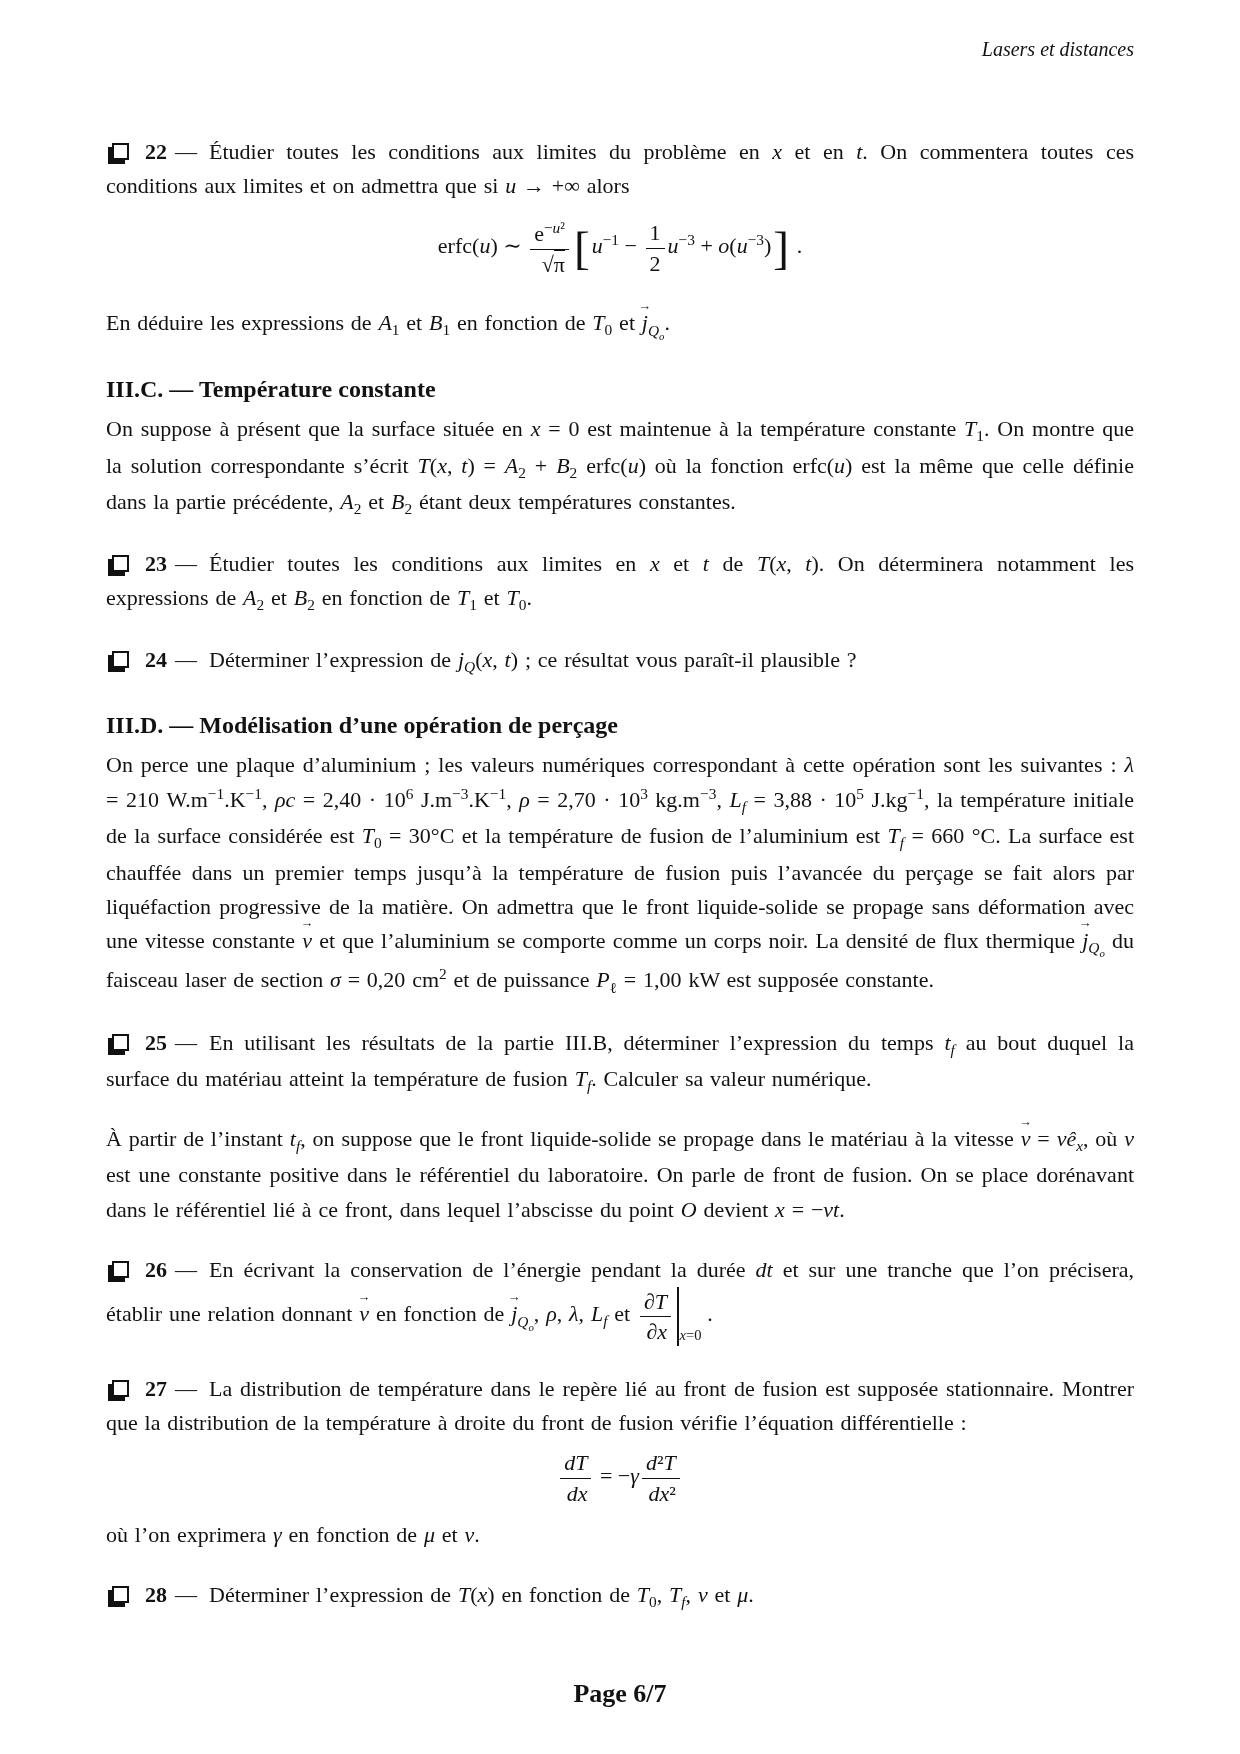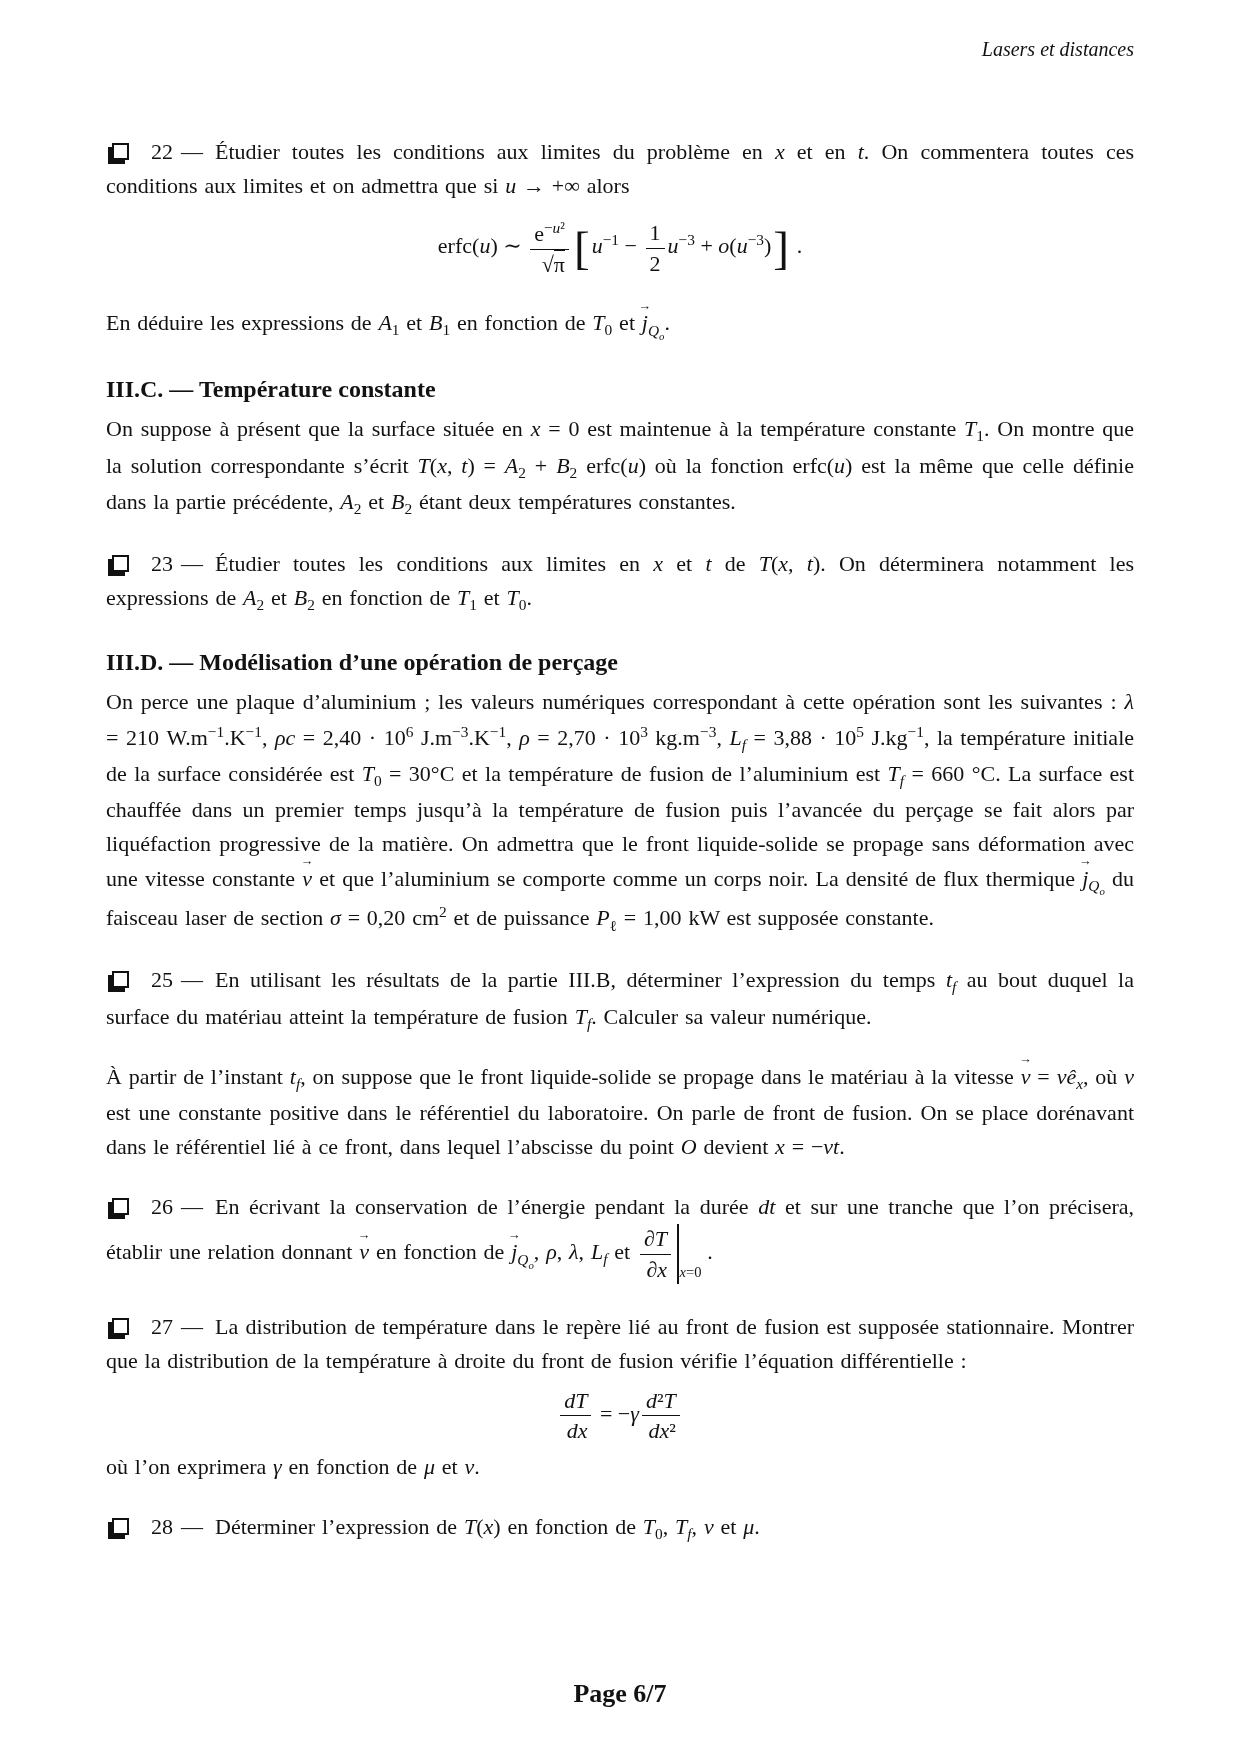--- a/index.html
+++ b/index.html
@@ -9,21 +9,21 @@
   .page{box-sizing:border-box;width:1240px;height:1754px;
         padding:34px 106px 22px 106px;display:flex;flex-direction:column;
         overflow:hidden;}
   .running-head{text-align:right;font-style:italic;font-size:20px;
         margin-bottom:44px;}
   .para{margin:10px 0 0 0;text-align:justify;word-spacing:0.06em;}
   .question{margin:26px 0 0 0;text-align:justify;word-spacing:0.06em;}
   .qmark{display:inline-block;width:13px;height:13px;background:#fff;
         border:2px solid #111;box-shadow:-4px 4px 0 0 #111;
         margin:0 6px 0 6px;vertical-align:-1px;}
-  .qnum{margin:0 8px 0 16px;font-weight:normal;}
+  .qnum{margin:0 8px 0 10px;font-weight:bold;}
   .qdash{margin-right:12px;}
   h2.sec{font-size:24px;font-weight:bold;margin:30px 0 6px 0;line-height:1.25;}
   .equation{text-align:center;margin:16px 0 19px 0;}
   .frac{display:inline-block;vertical-align:middle;text-align:right;
         line-height:1.15;margin:0 3px;}
   .frac .num{display:block;padding:0 4px 2px 4px;border-bottom:1.5px solid #121212;}
   .frac .den{display:block;padding:2px 4px 0 4px;}
   .ol{border-top:1.5px solid #121212;padding-top:1px;}
   .br{font-size:215%;vertical-align:middle;line-height:0;margin:0 2px;}
   .vec{position:relative;display:inline-block;}
@@ -51,36 +51,37 @@
   <div class="equation">erfc(<i>u</i>) ∼ <span class="frac"><span class="num">e<sup>−<i>u</i>²</sup></span><span class="den">√<span class="ol">π</span></span></span><span class="br">[</span><i>u</i><sup>−1</sup> − <span class="frac"><span class="num">1</span><span class="den">2</span></span><i>u</i><sup>−3</sup> + <i>o</i>(<i>u</i><sup>−3</sup>)<span class="br">]</span> .</div>
 
   <p class="para">En déduire les expressions de <i>A</i><sub>1</sub> et <i>B</i><sub>1</sub> en fonction de <i>T</i><sub>0</sub> et <span class="vec"><i>j</i></span><sub><i>Q<sub>o</sub></i></sub>.</p>
 
   <h2 class="sec">III.C. — Température constante</h2>
 
   <p class="para" style="margin-top:2px">On suppose à présent que la surface située en <i>x</i> = 0 est maintenue à la température constante <i>T</i><sub>1</sub>. On montre que la solution correspondante s’écrit <i>T</i>(<i>x</i>, <i>t</i>) = <i>A</i><sub>2</sub> + <i>B</i><sub>2</sub> erfc(<i>u</i>) où la fonction erfc(<i>u</i>)  est la même que celle définie dans la partie précédente, <i>A</i><sub>2</sub> et <i>B</i><sub>2</sub> étant deux températures constantes.</p>
 
   <p class="question"><span class="qmark"></span><span class="qnum">23</span><span class="qdash">—</span><span>Étudier toutes les conditions aux limites en <i>x</i> et <i>t</i> de <i>T</i>(<i>x</i>, <i>t</i>). On déterminera notamment les expressions de <i>A</i><sub>2</sub> et <i>B</i><sub>2</sub> en fonction de <i>T</i><sub>1</sub> et <i>T</i><sub>0</sub>.</span></p>
 
+  <p class="question"><span class="qmark"></span><span class="qnum">24</span><span class="qdash">—</span><span>Déterminer l’expression de <i>j<sub>Q</sub></i>(<i>x</i>, <i>t</i>) ; ce résultat vous paraît-il plausible ?</span></p>
 
   <h2 class="sec">III.D. — Modélisation d’une opération de perçage</h2>
 
   <p class="para" style="margin-top:2px">On perce une plaque d’aluminium ; les valeurs numériques correspondant à cette opération sont les suivantes : <i>λ</i> = 210 W.m<sup>−1</sup>.K<sup>−1</sup>, <i>ρc</i> = 2,40 · 10<sup>6</sup> J.m<sup>−3</sup>.K<sup>−1</sup>, <i>ρ</i> = 2,70 · 10<sup>3</sup> kg.m<sup>−3</sup>, <i>L<sub>f</sub></i> = 3,88 · 10<sup>5</sup> J.kg<sup>−1</sup>, la température initiale de la surface considérée est <i>T</i><sub>0</sub> = 30°C et la température de fusion de l’aluminium est <i>T<sub>f</sub></i> = 660 °C. La surface est chauffée dans un premier temps jusqu’à la température de fusion puis l’avancée du perçage se fait alors par liquéfaction progressive de la matière. On admettra que le front liquide-solide se propage sans déformation avec une vitesse constante <span class="vec"><i>v</i></span> et que l’aluminium se comporte comme un corps noir. La densité de flux thermique <span class="vec"><i>j</i></span><sub><i>Q<sub>o</sub></i></sub> du faisceau laser de section <i>σ</i> = 0,20 cm<sup>2</sup> et de puissance <i>P</i><sub>ℓ</sub> = 1,00 kW est supposée constante.</p>
 
   <p class="question"><span class="qmark"></span><span class="qnum">25</span><span class="qdash">—</span><span>En utilisant les résultats de la partie III.B, déterminer l’expression du temps <i>t<sub>f</sub></i> au bout duquel la surface du matériau atteint la température de fusion <i>T<sub>f</sub></i>. Calculer sa valeur numérique.</span></p>
 
   <p class="para" style="margin-top:24px">À partir de l’instant <i>t<sub>f</sub></i>, on suppose que le front liquide-solide se propage dans le matériau à la vitesse <span class="vec"><i>v</i></span> = <i>v</i><i>ê</i><sub><i>x</i></sub>, où <i>v</i> est une constante positive dans le référentiel du laboratoire. On parle de front de fusion. On se place dorénavant dans le référentiel lié à ce front, dans lequel l’abscisse du point <i>O</i> devient <i>x</i> = −<i>vt</i>.</p>
 
   <p class="question"><span class="qmark"></span><span class="qnum">26</span><span class="qdash">—</span><span>En écrivant la conservation de l’énergie pendant la durée <i>dt</i> et sur une tranche que l’on précisera, établir une relation donnant <span class="vec"><i>v</i></span> en fonction de <span class="vec"><i>j</i></span><sub><i>Q<sub>o</sub></i></sub>, <i>ρ</i>, <i>λ</i>, <i>L<sub>f</sub></i> et <span class="frac"><span class="num">∂<i>T</i></span><span class="den">∂<i>x</i></span></span><span class="vbar"></span><span class="esub"><i>x</i>=0</span> .</span></p>
 
   <p class="question"><span class="qmark"></span><span class="qnum">27</span><span class="qdash">—</span><span>La distribution de température dans le repère lié au front de fusion est supposée stationnaire. Montrer que la distribution de la température à droite du front de fusion vérifie l’équation différentielle :</span></p>
 
   <div class="equation" style="margin:10px 0 4px 0"><span class="frac"><span class="num"><i>dT</i></span><span class="den"><i>dx</i></span></span> = −<i>γ</i><span class="frac"><span class="num"><i>d</i>²<i>T</i></span><span class="den"><i>dx</i>²</span></span></div>
 
-  <p class="para" style="margin-top:2px">où l’on exprimera <i>γ</i> en fonction de <i>μ</i> et <i>v</i>.</p>
+  <p class="para" style="margin-top:8px">où l’on exprimera <i>γ</i> en fonction de <i>μ</i> et <i>v</i>.</p>
 
   <p class="question"><span class="qmark"></span><span class="qnum">28</span><span class="qdash">—</span><span>Déterminer l’expression de <i>T</i>(<i>x</i>) en fonction de <i>T</i><sub>0</sub>, <i>T<sub>f</sub></i>, <i>v</i> et <i>μ</i>.</span></p>
 
   <div class="footer">
     <span>Page 6/7</span>
   </div>
 
 </div>
 
 </body></html>

